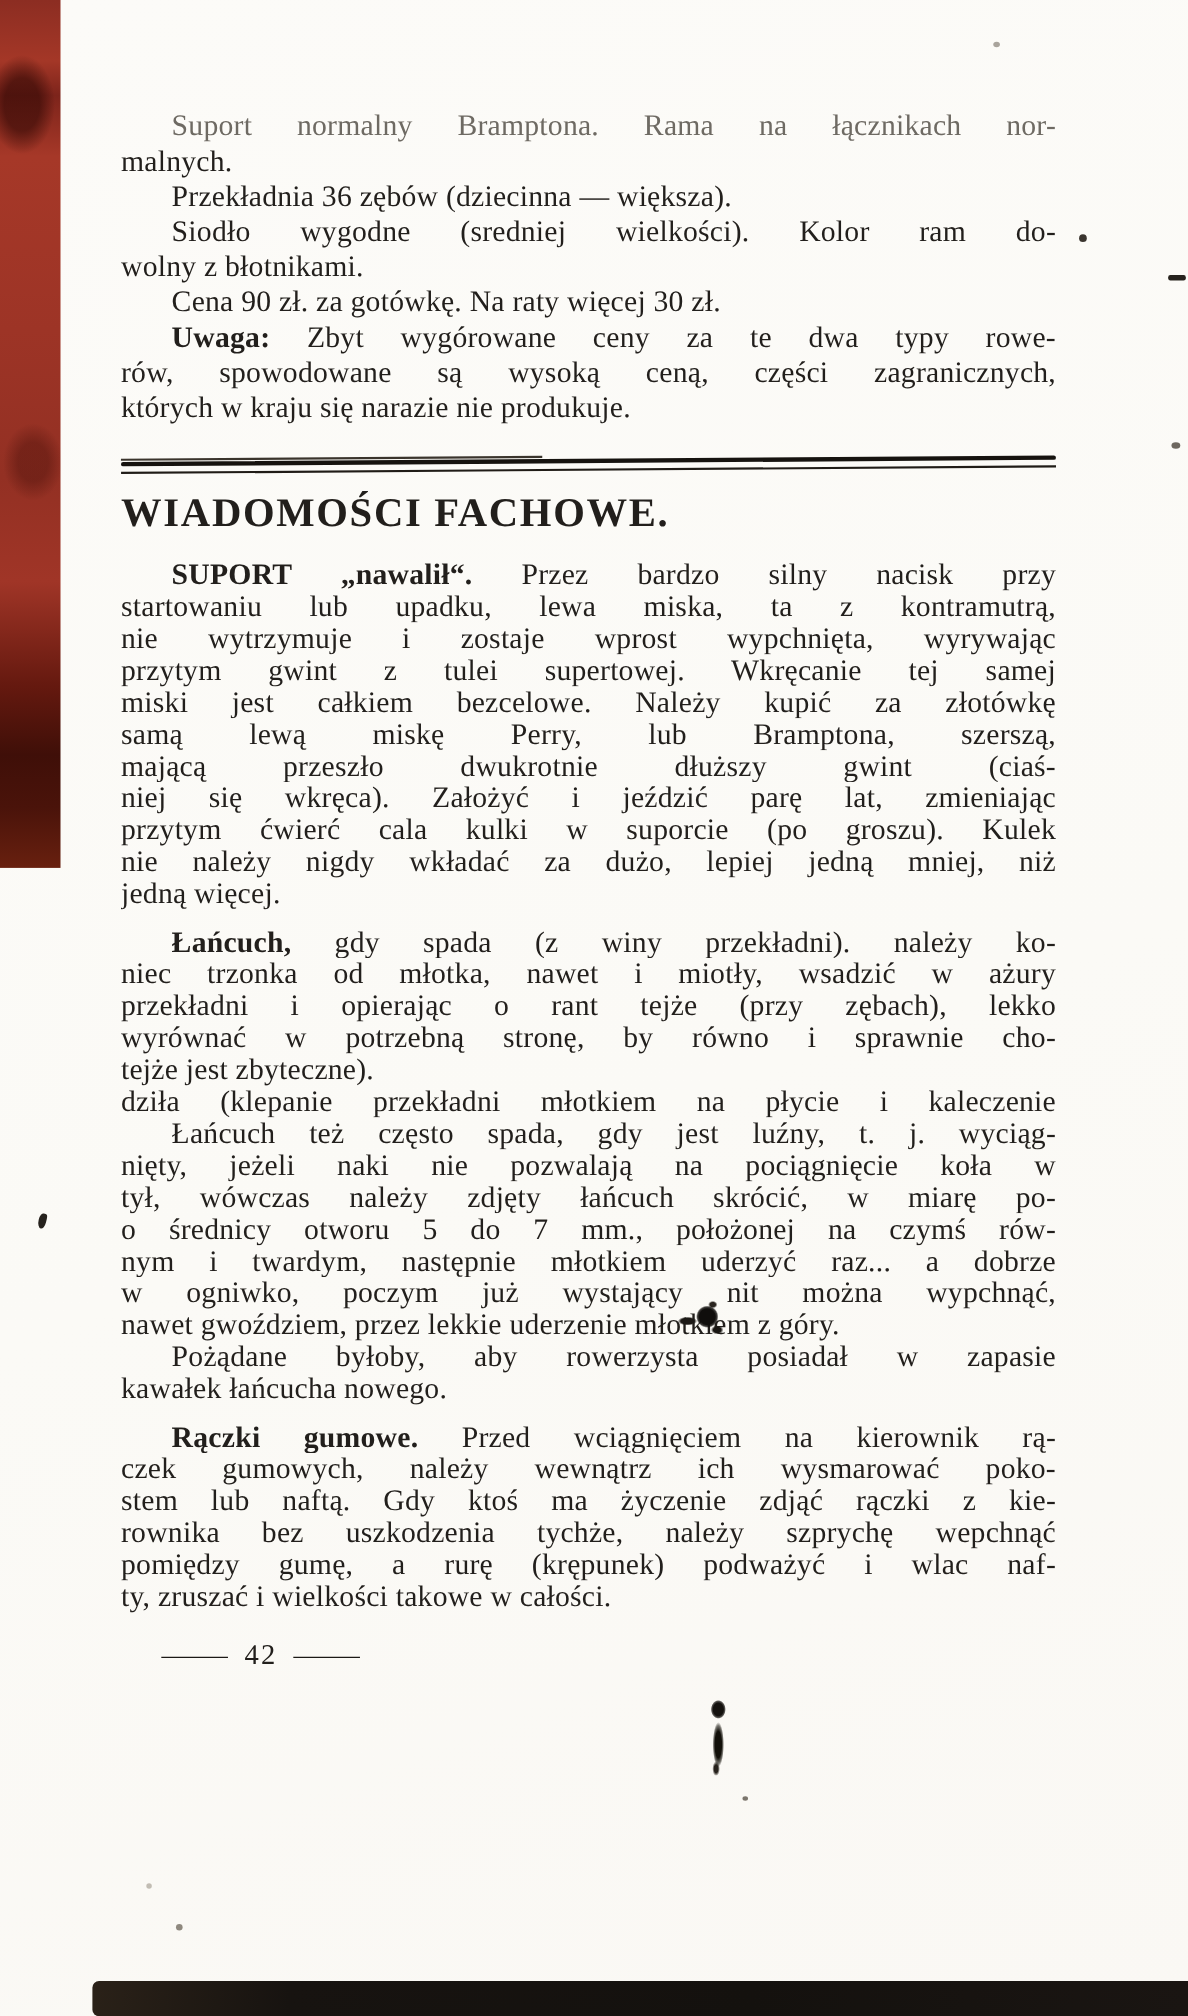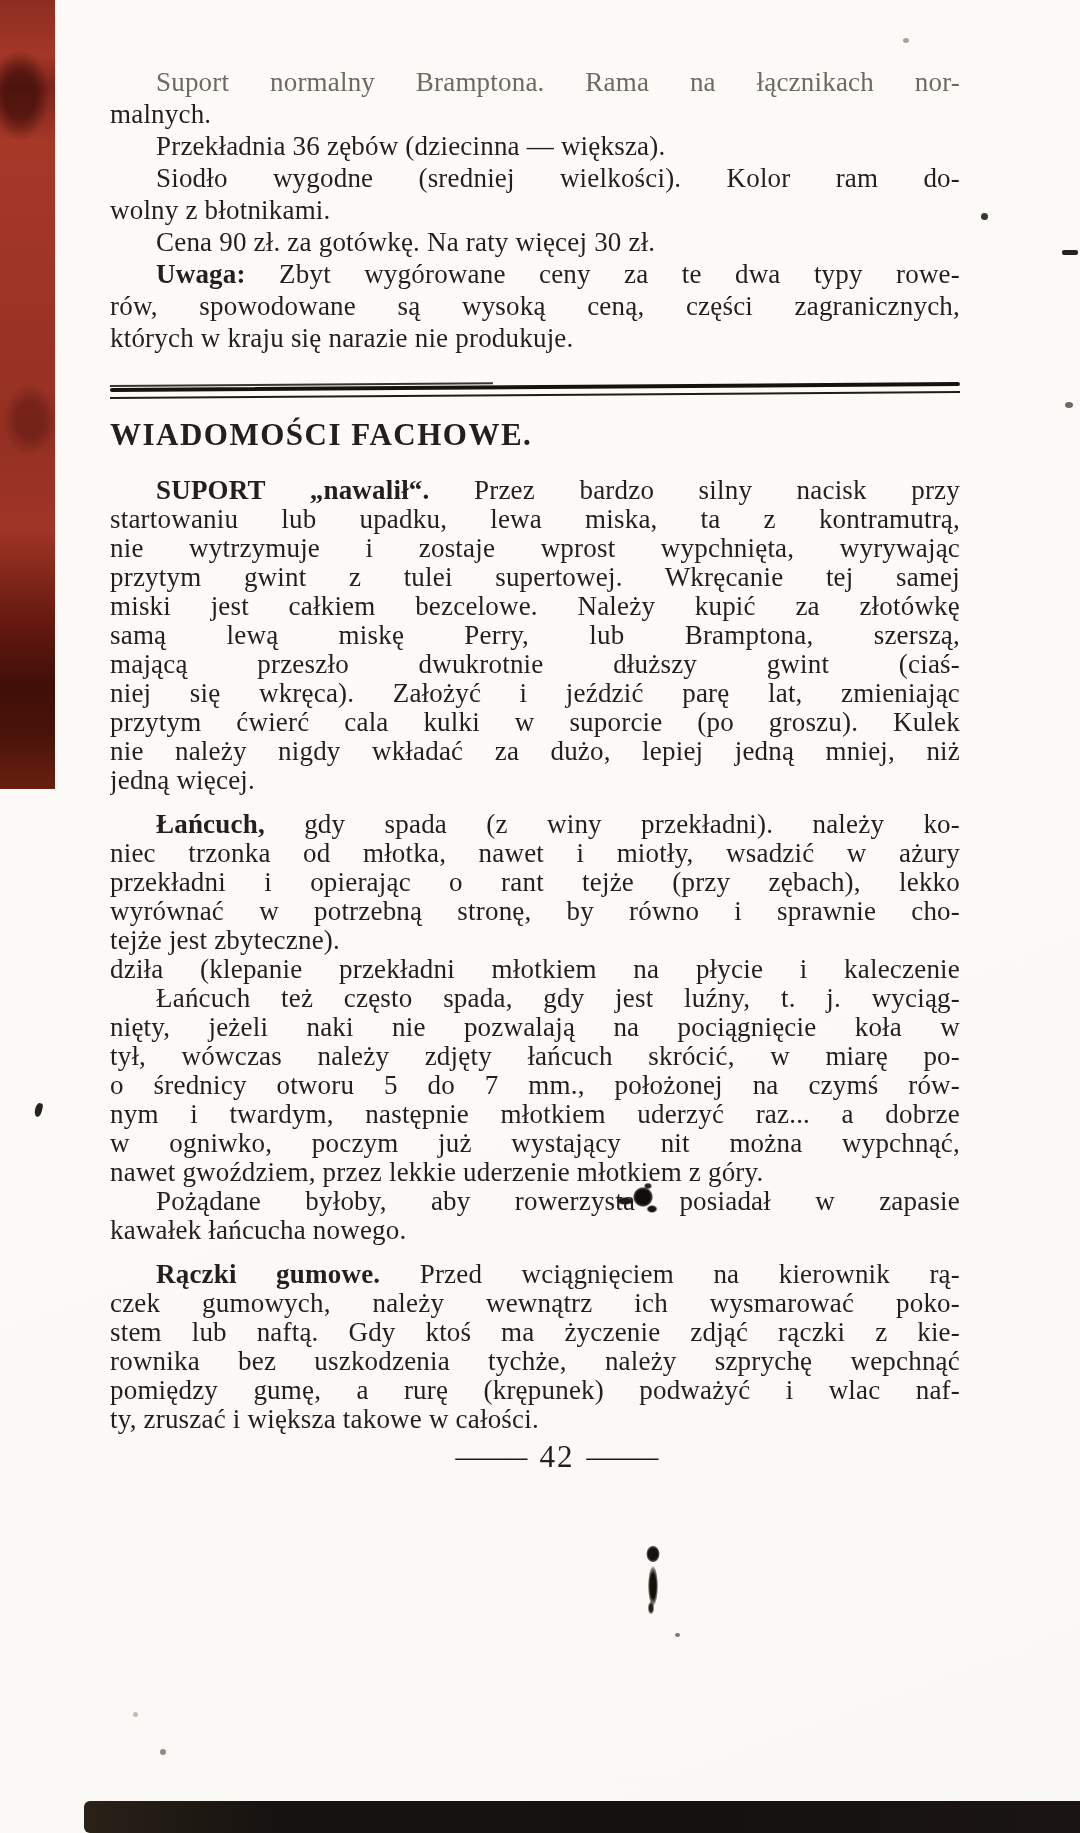--- a/index.html
+++ b/index.html
@@ -20,21 +20,21 @@
       linear-gradient(180deg,#8c2d22 0%,#a43727 7%,#7d241b 11%,#a63828 18%,#9d3426 38%,#933023 55%,#a03527 67%,#65190f 79%,#3f0f08 87%,#4a130a 93%,#68200f 100%);
   }
   
   .bottom-shadow{
     position:absolute;left:84px;top:1801px;width:996px;height:32px;
     background:linear-gradient(90deg,#2a2118 0%,#171310 18%,#14110e 60%,#1a1512 100%);
     border-radius:6px 0 0 6px;
   }
   .content{
     position:absolute;left:110px;top:0;width:850px;
-    padding-top:66px;
+    padding-top:98px;
     font-size:27px;
     letter-spacing:.2px;
   }
   .para{margin:0;}
   .para.spaced{margin-top:15px;}
   .pline{
     height:29px;line-height:29px;
     text-align:justify;
     overflow:hidden;
     white-space:normal;
@@ -48,28 +48,28 @@
   
   .rule-wrap{
     margin-top:30px;height:13px;position:relative;
     transform:rotate(-0.4deg);
   }
   .rule-top{position:absolute;left:0;right:0;top:1px;height:4px;background:#16130f;border-radius:2px;}
   .rule-top::before{content:"";position:absolute;left:0;right:55%;top:-3px;height:2px;background:#3a342c;}
   .rule-bottom{position:absolute;left:0;right:0;top:10px;height:2px;background:#201c17;}
   .heading{
     margin-top:22px;height:32px;line-height:32px;
-    font-size:31px;font-weight:700;letter-spacing:1.5px;
+    font-size:37px;font-weight:700;letter-spacing:1.5px;
   }
   .articles{margin-top:25px;}
   
   .footer{
-    margin-top:8px;height:30px;line-height:30px;
-    text-align:center;transform:translateX(22px);
-    font-size:31px;
+    margin-top:24px;height:30px;line-height:30px;
+    transform:translateX(22px);
+    font-size:26px;
   }
   .fdash{display:inline-block;transform:scaleX(2.3);margin:0 32px;color:#1c1916;}
   .fnum{letter-spacing:2px;}
   
   .smudge-a{
     position:absolute;left:612px;top:1182px;width:48px;height:34px;
     background:
       radial-gradient(ellipse 13px 13px at 31px 15px,#100e0c 55%,rgba(16,14,12,.8) 68%,transparent 78%),
       radial-gradient(ellipse 11px 5px at 13px 19px,#1c1916 55%,transparent 80%),
       radial-gradient(ellipse 7px 5px at 40px 27px,#181512 50%,transparent 82%),
@@ -166,21 +166,21 @@
         <div class="para">
           <div class="pline first">Pożądane byłoby, aby rowerzysta posiadał w zapasie</div>
           <div class="pline last">kawałek łańcucha nowego.</div>
         </div>
         <div class="para spaced">
           <div class="pline first"><span class="lead">Rączki gumowe.</span> Przed wciągnięciem na kierownik rą-</div>
           <div class="pline">czek gumowych, należy wewnątrz ich wysmarować poko-</div>
           <div class="pline">stem lub naftą. Gdy ktoś ma życzenie zdjąć rączki z kie-</div>
           <div class="pline">rownika bez uszkodzenia tychże, należy szprychę wepchnąć</div>
           <div class="pline">pomiędzy gumę, a rurę (krępunek) podważyć i wlac naf-</div>
-          <div class="pline last">ty, zruszać i większa takowe w całości.</div>
+          <div class="pline last">ty, zruszać i wielkości takowe w całości.</div>
         </div>
       </div>
 
     <div class="footer">
       <span class="fdash">—</span><span class="fnum">42</span><span class="fdash">—</span>
     </div>
 
   </div>
 
   <div class="smudge-a"></div>

